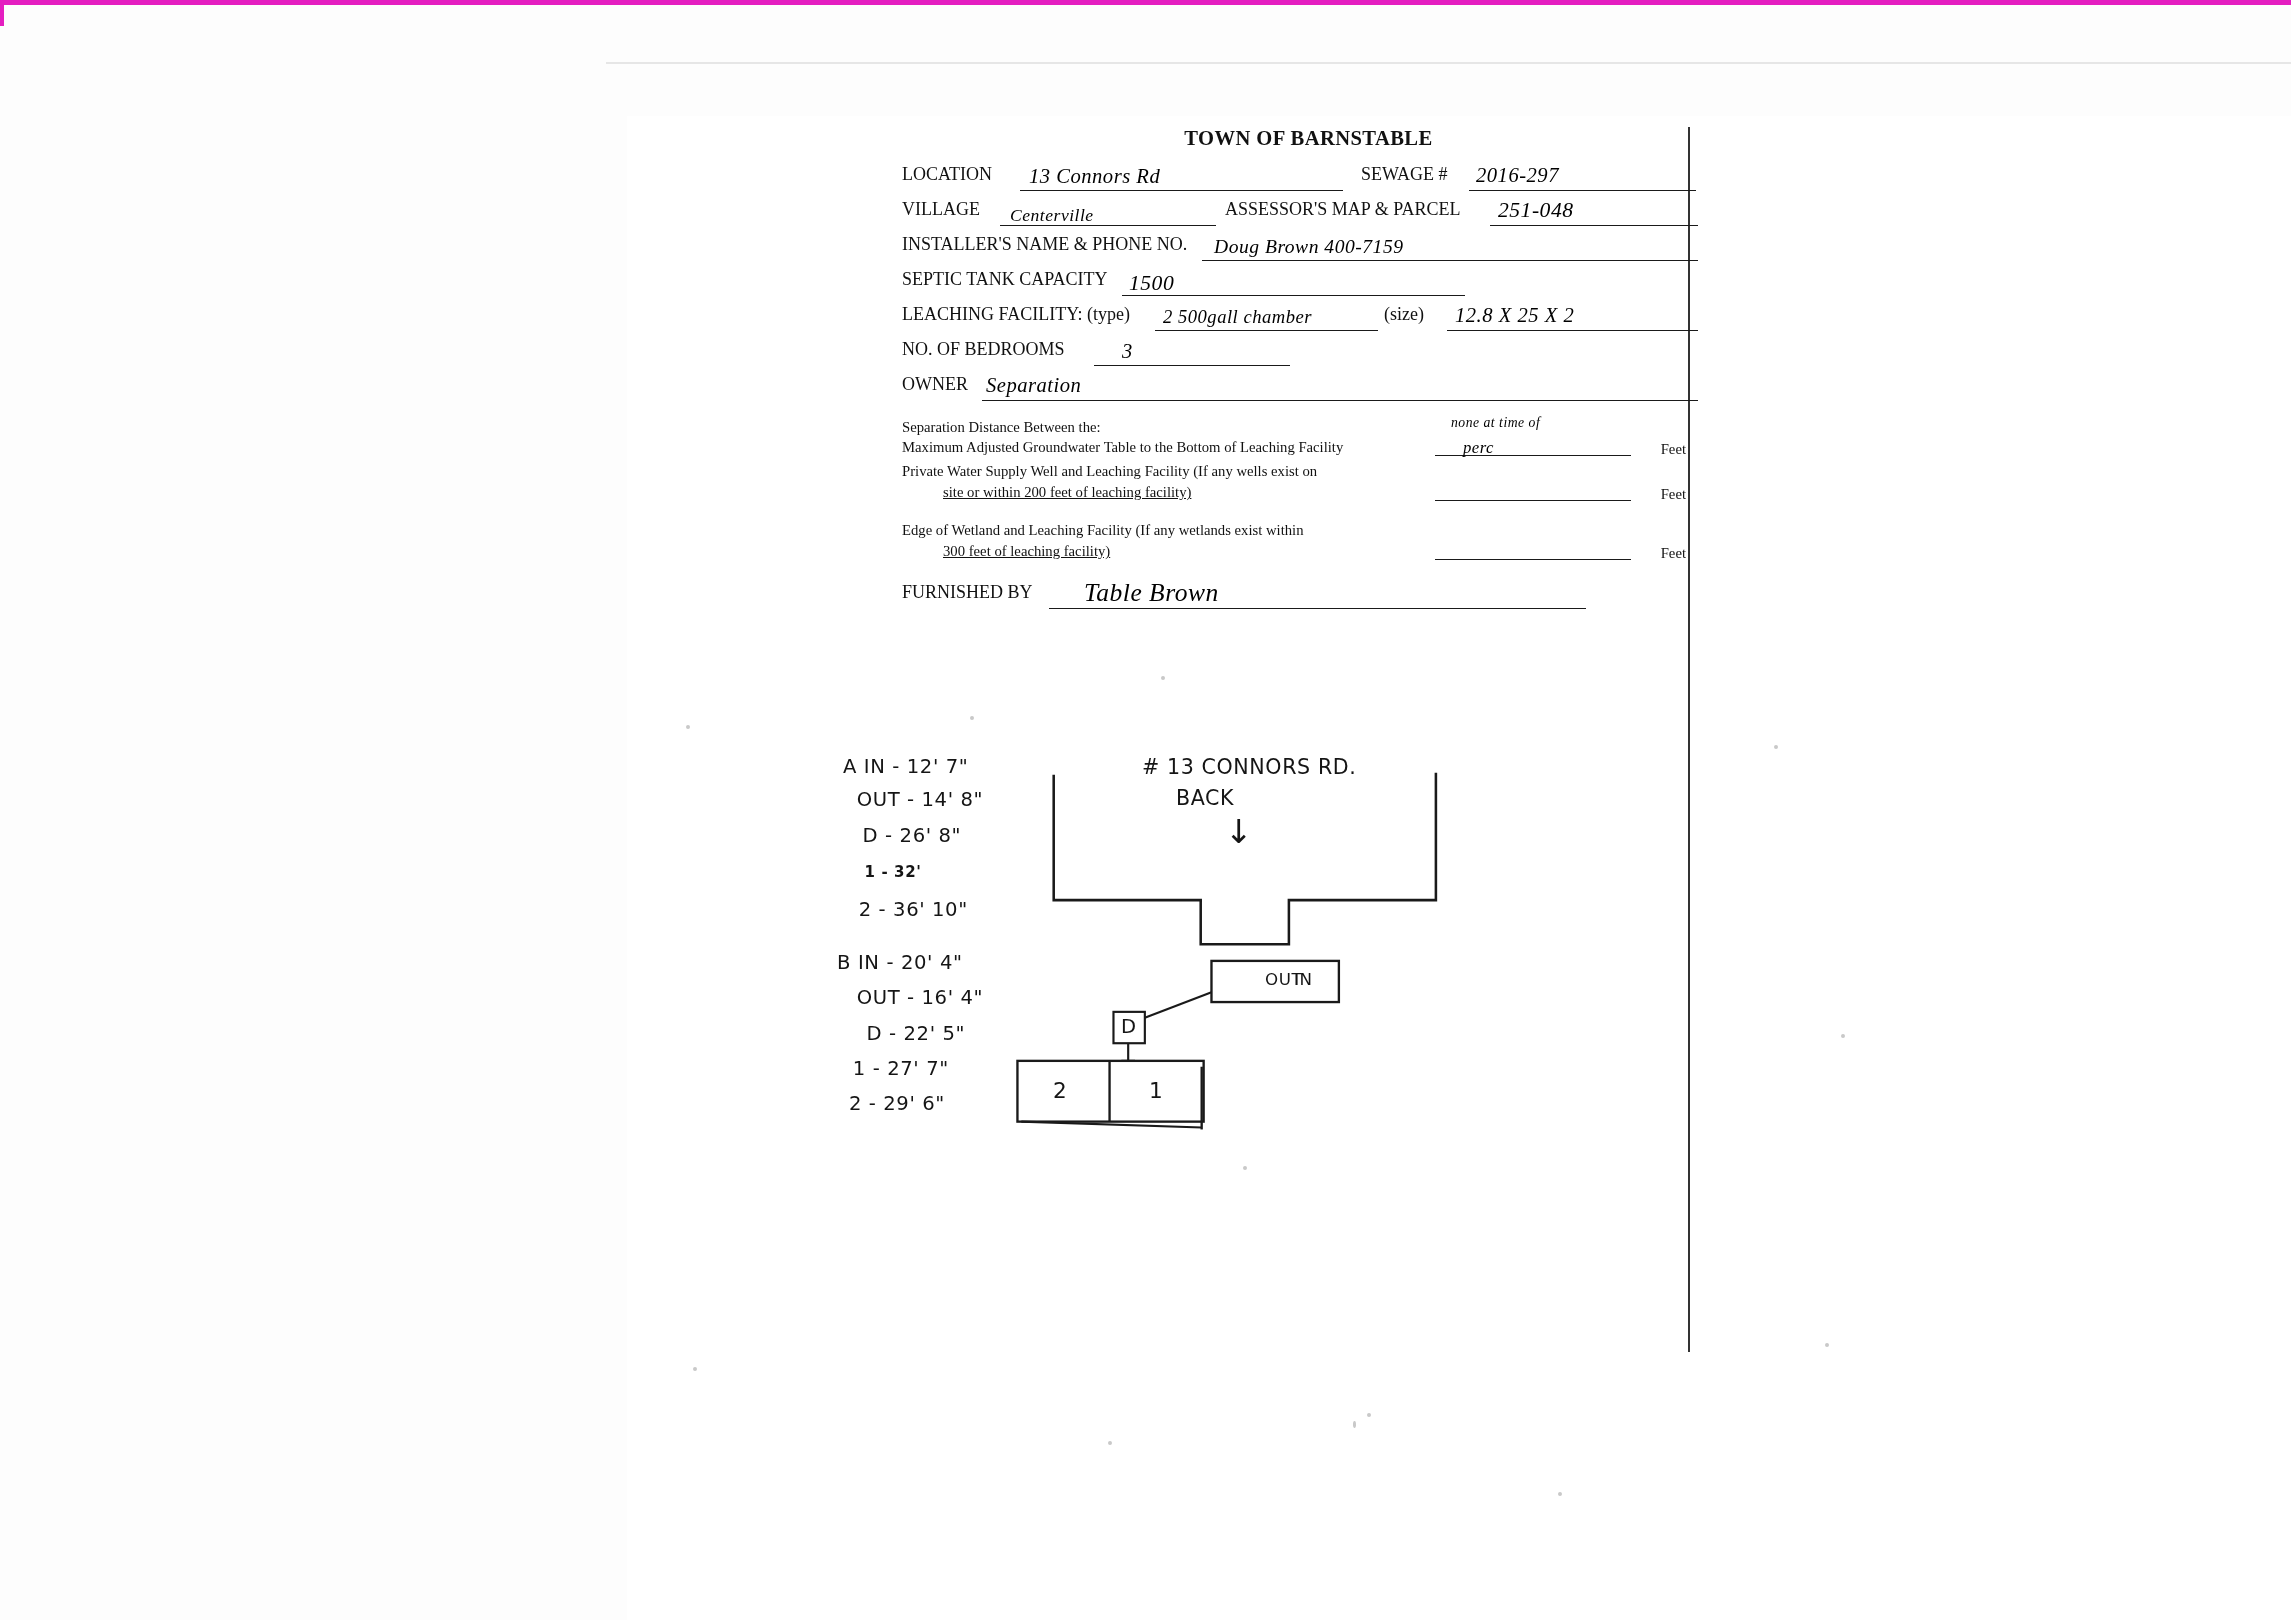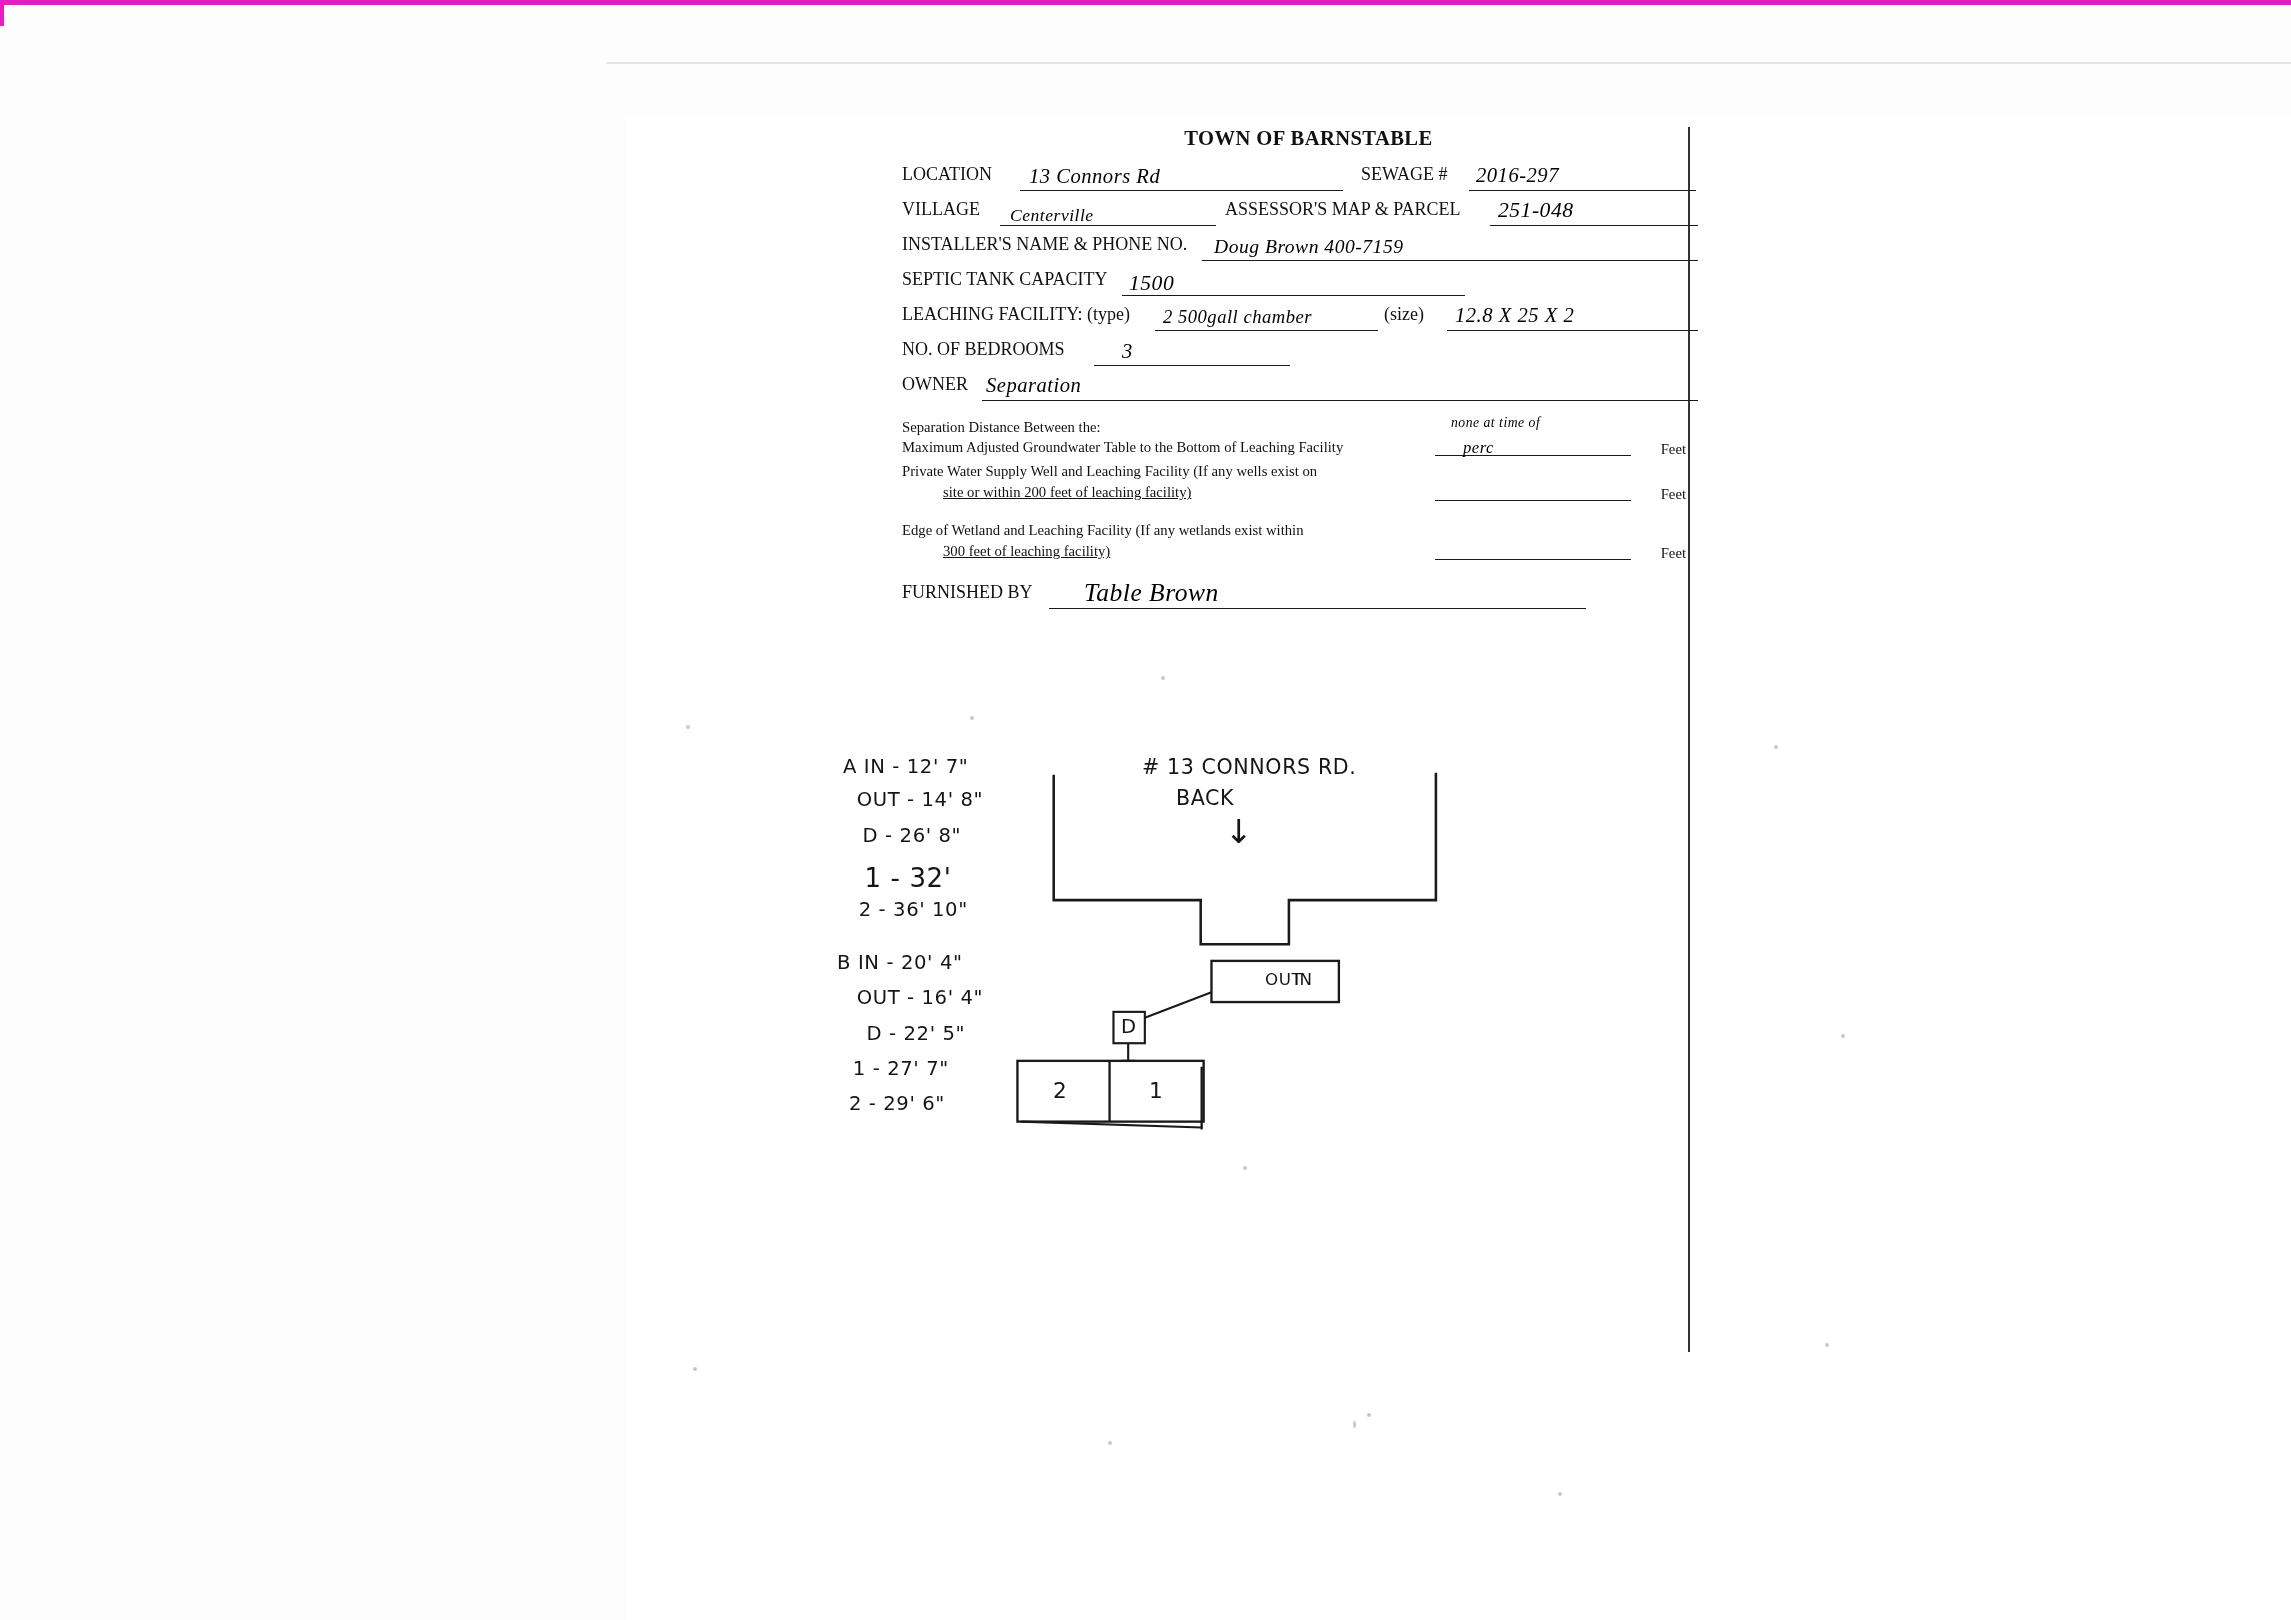--- a/index.html
+++ b/index.html
@@ -299,21 +299,21 @@
 
   <div class="sk-text" style="left:278px;top:260px;font-size:19.6px;">D</div>
   <div class="sk-text" style="left:382px;top:214px;font-size:16.7px;margin-left:40px;">OUT</div>
   <div class="sk-text" style="left:451px;top:214px;font-size:16.7px;">IN</div>
   <div class="sk-text" style="left:210px;top:323px;font-size:21.6px;">2</div>
   <div class="sk-text" style="left:306px;top:323px;font-size:21.6px;">1</div>
 
   <div class="sk-text" style="left:0px;top:0px;font-size:19.6px;">A IN - 12' 7"</div>
   <div class="sk-text" style="left:13.7px;top:33px;font-size:19.6px;">OUT - 14' 8"</div>
   <div class="sk-text" style="left:19.6px;top:69px;font-size:19.6px;">D - 26' 8"</div>
-  <div class="sk-text" style="left:21.6px;top:108px;font-size:26px;">1 - 32'</div>
+  <div class="sk-text" style="left:21.6px;top:108px;font-size:15px;font-weight:bold;">1 - 32'</div>
   <div class="sk-text" style="left:15.7px;top:143px;font-size:19.6px;">2 - 36' 10"</div>
 
   <div class="sk-text" style="left:-5.9px;top:196px;font-size:19.6px;">B IN - 20' 4"</div>
   <div class="sk-text" style="left:13.7px;top:231px;font-size:19.6px;">OUT - 16' 4"</div>
   <div class="sk-text" style="left:23.5px;top:267px;font-size:19.6px;">D - 22' 5"</div>
   <div class="sk-text" style="left:9.8px;top:302px;font-size:19.6px;">1 - 27' 7"</div>
   <div class="sk-text" style="left:5.9px;top:337px;font-size:19.6px;">2 - 29' 6"</div>
 
 </div>
 

